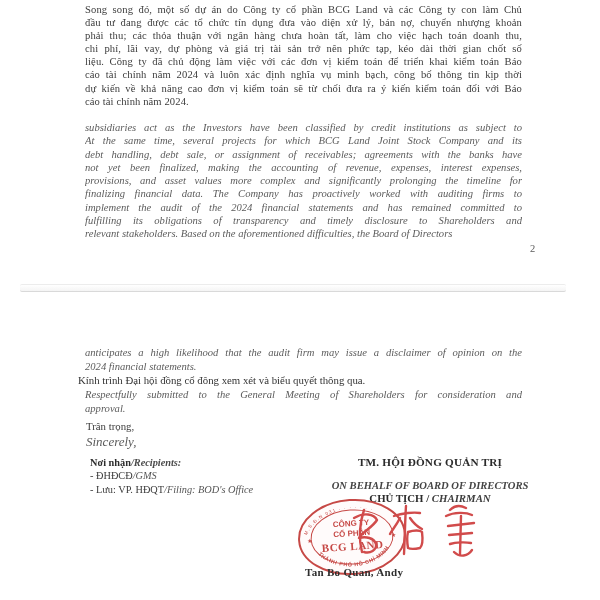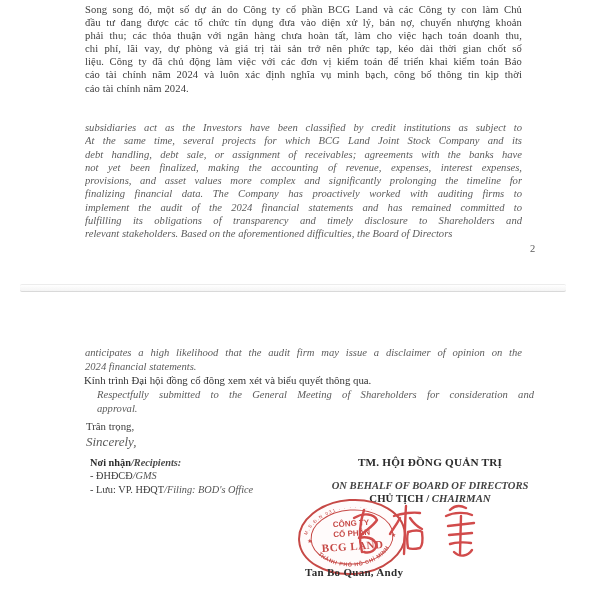--- a/index.html
+++ b/index.html
@@ -51,20 +51,21 @@
 </head>
 <body>
 
 <div class="abs para vn-para" style="left:85px;top:3px;">
     <div class="tline">Song song đó, một số dự án do Công ty cổ phần BCG Land và các Công ty con làm Chủ</div>
     <div class="tline">đầu tư đang được các tổ chức tín dụng đưa vào diện xử lý, bán nợ, chuyển nhượng khoản</div>
     <div class="tline">phải thu; các thỏa thuận với ngân hàng chưa hoàn tất, làm cho việc hạch toán doanh thu,</div>
     <div class="tline">chi phí, lãi vay, dự phòng và giá trị tài sản trở nên phức tạp, kéo dài thời gian chốt số</div>
     <div class="tline">liệu. Công ty đã chủ động làm việc với các đơn vị kiểm toán để triển khai kiểm toán Báo</div>
     <div class="tline">cáo tài chính năm 2024 và luôn xác định nghĩa vụ minh bạch, công bố thông tin kịp thời</div>
+    <div class="tline">dự kiến về khả năng cao đơn vị kiểm toán sẽ từ chối đưa ra ý kiến kiểm toán đối với Báo</div>
     <div class="tline tline-end">cáo tài chính năm 2024.</div>
   </div>
 
 <div class="abs para en-para" style="left:85px;top:121px;">
     <div class="tline">subsidiaries act as the Investors have been classified by credit institutions as subject to</div>
     <div class="tline">At the same time, several projects for which BCG Land Joint Stock Company and its</div>
     <div class="tline">debt handling, debt sale, or assignment of receivables; agreements with the banks have</div>
     <div class="tline">not yet been finalized, making the accounting of revenue, expenses, interest expenses,</div>
     <div class="tline">provisions, and asset values more complex and significantly prolonging the timeline for</div>
     <div class="tline">finalizing financial data. The Company has proactively worked with auditing firms to</div>
@@ -75,23 +76,23 @@
 
 <div class="abs pagenum" style="left:530px;top:243px;">2</div>
 
 <div class="abs page-sep"></div>
 
 <div class="abs para en-para p2-para" style="left:85px;top:346px;">
     <div class="tline">anticipates a high likelihood that the audit firm may issue a disclaimer of opinion on the</div>
     <div class="tline tline-end">2024 financial statements.</div>
   </div>
 
-<div class="abs vn-line" style="left:84px;top:374px;">Kính trình Đại hội đồng cổ đông xem xét và biểu quyết thông qua.</div>
+<div class="abs vn-line" style="left:78px;top:374px;">Kính trình Đại hội đồng cổ đông xem xét và biểu quyết thông qua.</div>
 
-<div class="abs para en-para p2-para" style="left:97px;top:388px;">
+<div class="abs para en-para p2-para" style="left:85px;top:388px;">
     <div class="tline">Respectfully submitted to the General Meeting of Shareholders for consideration and</div>
     <div class="tline tline-end">approval.</div>
   </div>
 
 <div class="abs closing-vn" style="left:86px;top:420px;">Trân trọng,</div>
 
 <div class="abs closing-en" style="left:86px;top:434px;">Sincerely,</div>
 
 <div class="abs recipients">
   <div>

